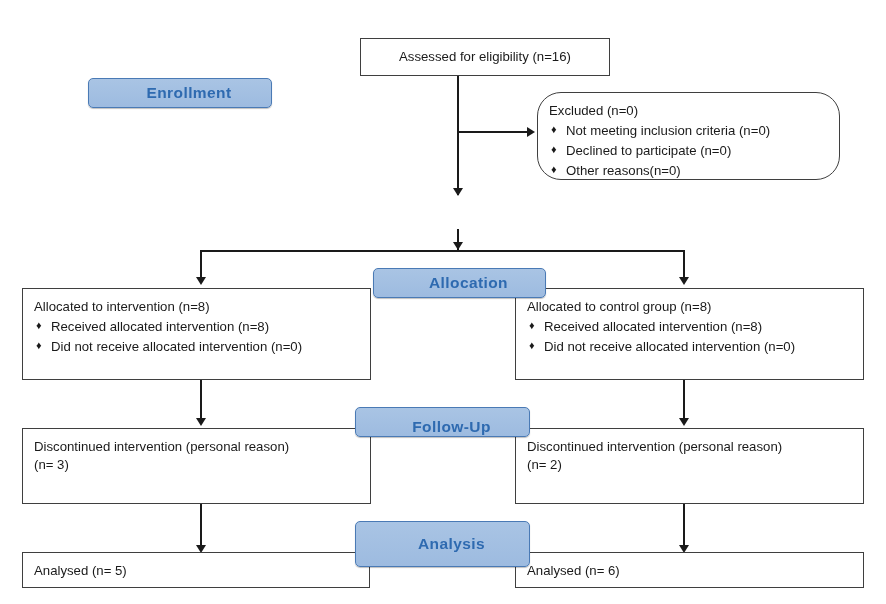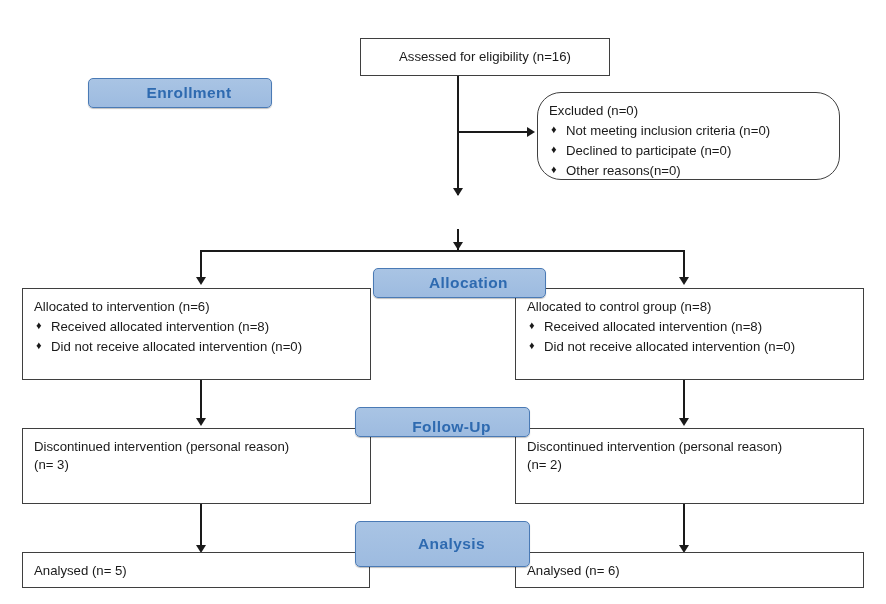--- a/index.html
+++ b/index.html
@@ -148,21 +148,21 @@
   <div class="vline" style="left:200px; top:250px; height:30px;"></div>
   <div class="arrow-down" style="left:195.5px; top:277px;"></div>
   <div class="vline" style="left:683px; top:250px; height:30px;"></div>
   <div class="arrow-down" style="left:678.5px; top:277px;"></div>
 
   <div class="badge" style="left:345px; top:268px; width:173px; height:30px;margin-left:28px;">
     <span>Allocation</span>
   </div>
 
   <div class="box pad" style="left:22px; top:288px; width:349px; height:92px;">
-    <div class="title-line">Allocated to intervention (n=6)</div>
+    <div class="title-line">Allocated to intervention (n=8)</div>
     <ul class="bullets">
       <li>
         <span class="dia">♦</span>
         <span>Received allocated intervention (n=8)</span>
       </li>
       <li>
         <span class="dia">♦</span>
         <span>Did not receive allocated intervention (n=0)</span>
       </li>
     </ul>

